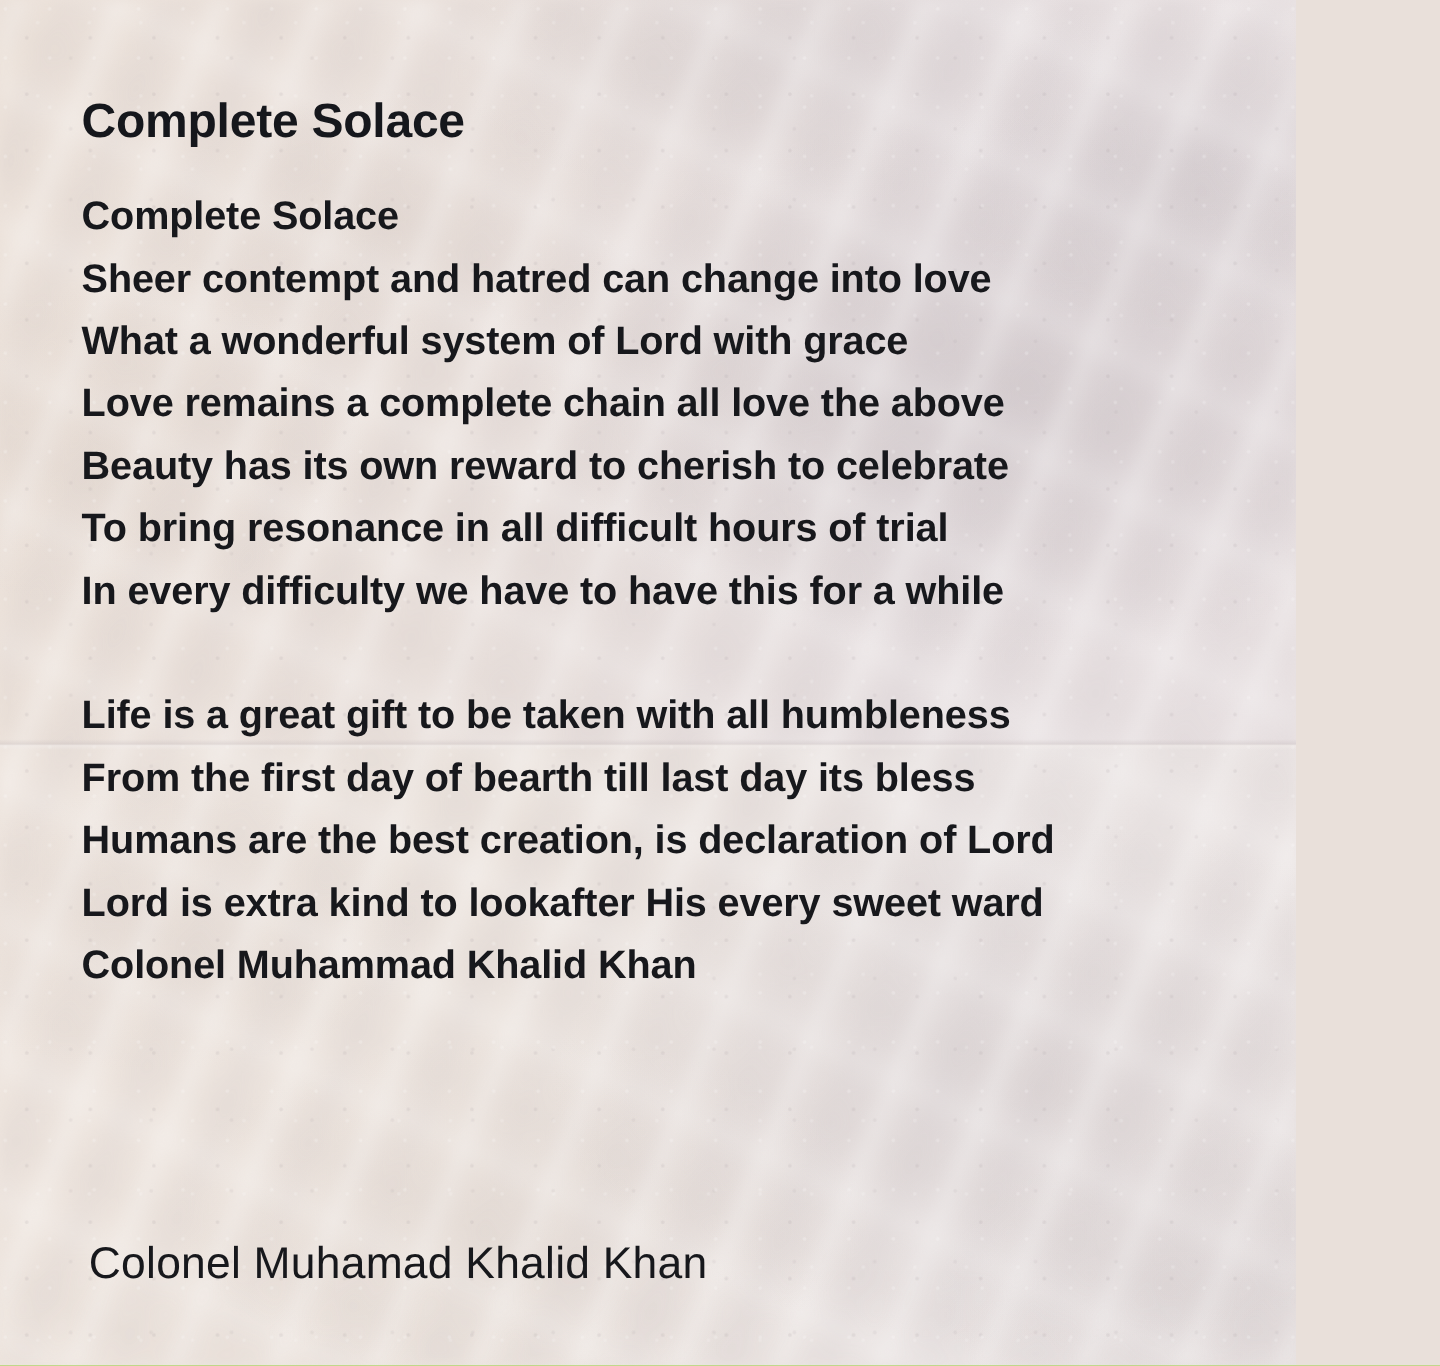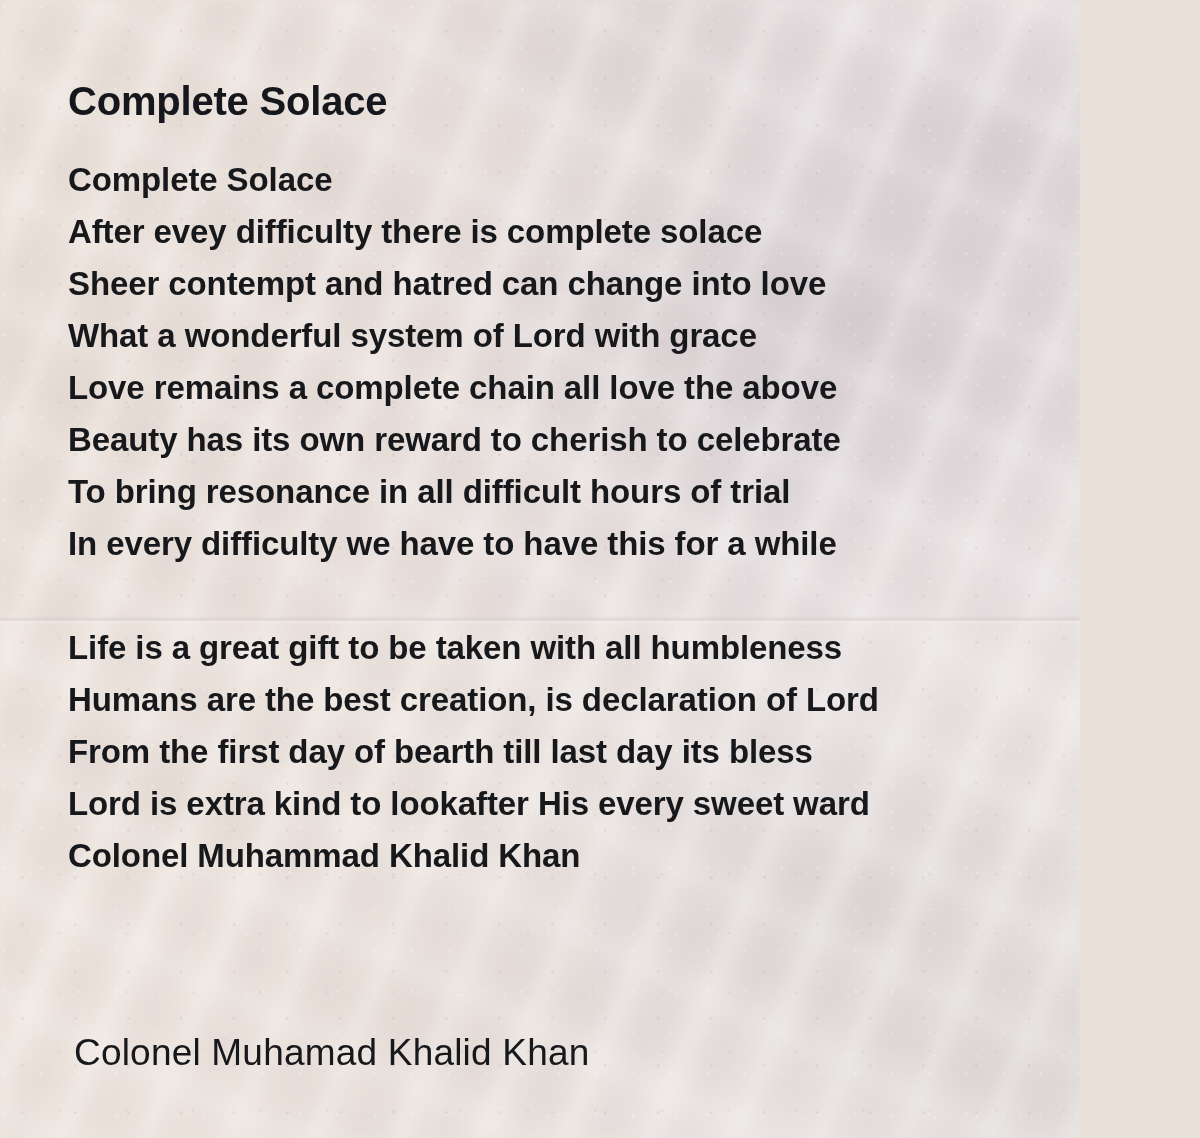--- a/index.html
+++ b/index.html
@@ -186,35 +186,34 @@
   <div class="bg-seam"></div>
 
   <div class="content">
 
     <h1 class="poem-title">Complete Solace</h1>
 
     <div class="poem-body">
 
       <div class="stanza">
         <div class="poem-line">Complete Solace</div>
-        <div class="poem-line">After evey difficulty there is complete solace</div>
         <div class="poem-line">Sheer contempt and hatred can change into love</div>
         <div class="poem-line">What a wonderful system of Lord with grace</div>
         <div class="poem-line">Love remains a complete chain all love the above</div>
         <div class="poem-line">Beauty has its own reward to cherish to celebrate</div>
         <div class="poem-line">To bring resonance in all difficult hours of trial</div>
         <div class="poem-line">In every difficulty we have to have this for a while</div>
       </div>
 
       <div class="stanza-gap"></div>
 
       <div class="stanza">
         <div class="poem-line">Life is a great gift to be taken with all humbleness</div>
+        <div class="poem-line">From the first day of bearth till last day its bless</div>
         <div class="poem-line">Humans are the best creation, is declaration of Lord</div>
-        <div class="poem-line">From the first day of bearth till last day its bless</div>
         <div class="poem-line">Lord is extra kind to lookafter His every sweet ward</div>
         <div class="poem-line">Colonel Muhammad Khalid Khan</div>
       </div>
 
     </div>
 
     <div class="author-signature">Colonel Muhamad Khalid Khan</div>
 
   </div>
 </div>

